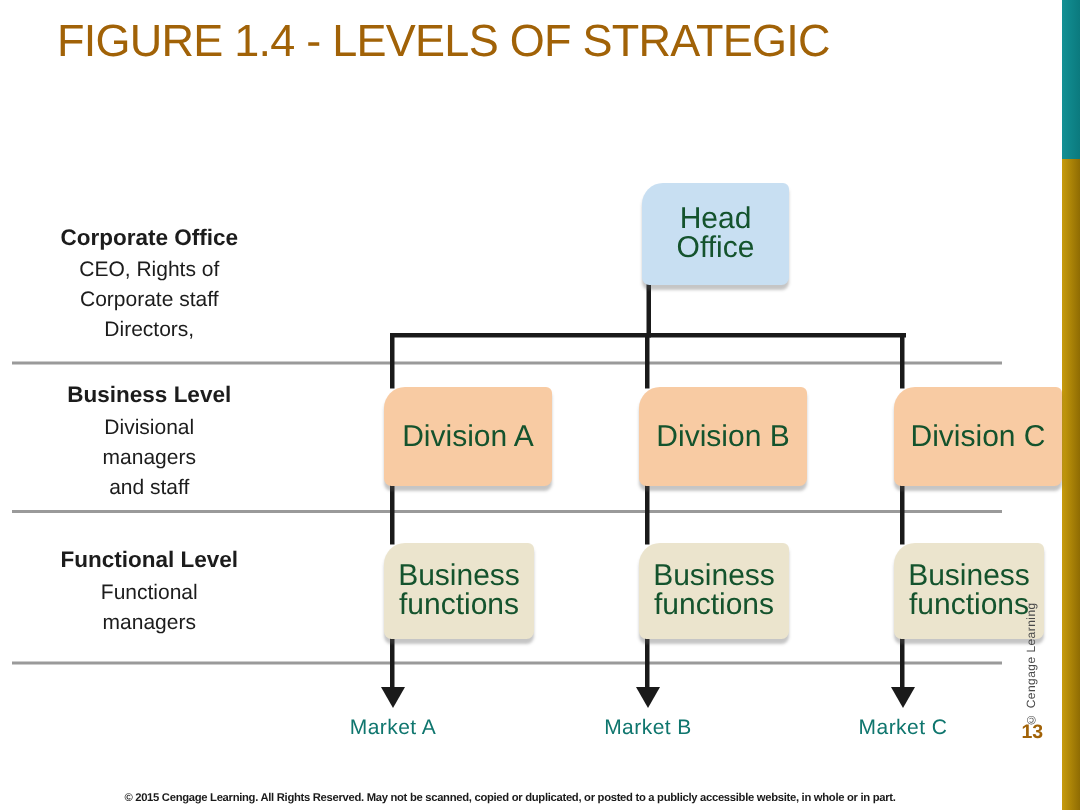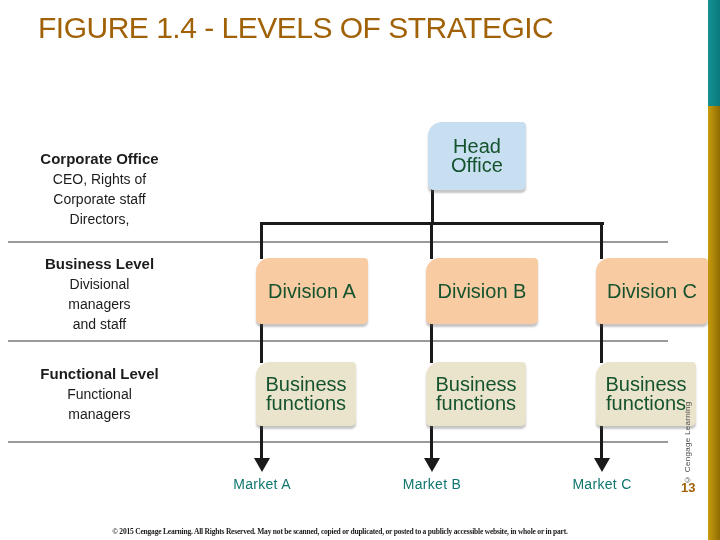--- a/index.html
+++ b/index.html
@@ -75,21 +75,20 @@
   .market-label{position:absolute;top:476px;width:110px;text-align:center;
     font-size:14px;color:#0f766e;letter-spacing:0.3px;}
   .market-a{left:207px;}
   .market-b{left:377px;}
   .market-c{left:547px;}
   
   .footer-copyright{
     position:absolute;bottom:4px;left:16px;right:56px;text-align:center;
     font-size:7.5px;letter-spacing:-0.2px;font-weight:600;color:#1a1a1a;
     white-space:nowrap;
-    font-family:Liberation Serif, serif;
   }
   .page-number{
     position:absolute;left:681px;top:480px;
     font-size:13px;font-weight:bold;color:#a16207;
   }
   .credit-vertical{
     position:absolute;left:683px;top:376px;height:108px;
     writing-mode:vertical-rl;transform:rotate(180deg);
     font-size:8px;color:#4a4a4a;letter-spacing:0.3px;white-space:nowrap;
   }

